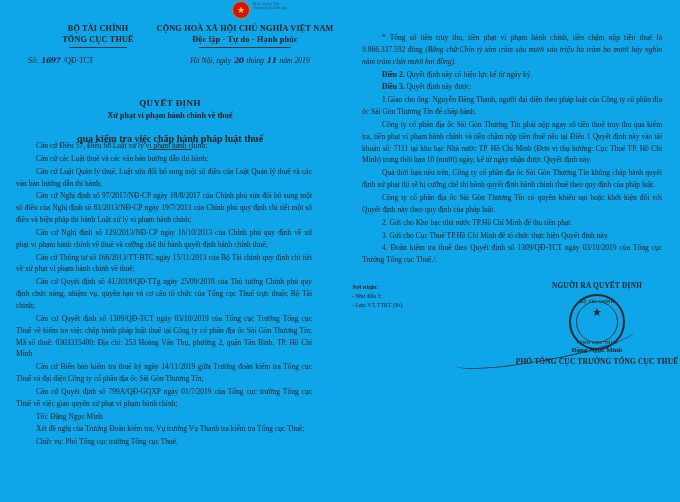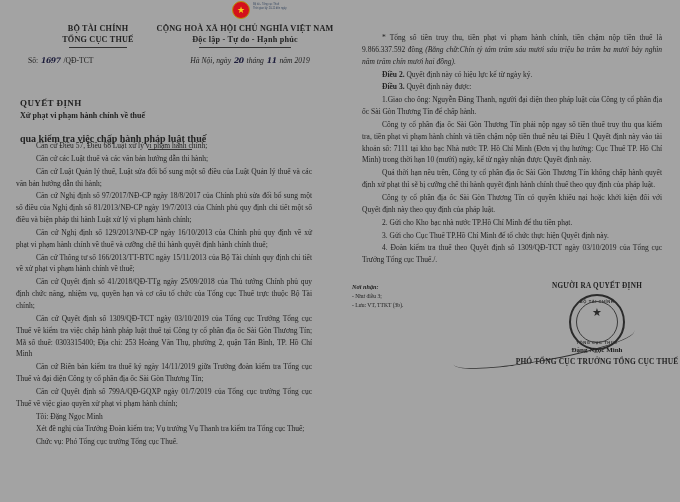--- a/index.html
+++ b/index.html
@@ -23,21 +23,21 @@
     width: 340px;
     height: 502px;
     background: #ffffff;
   }
   .page-left  { left: 0; }
   .page-right { left: 340px; }
 
   .scan {
     position: absolute;
     left: 0; top: 0; right: 0; bottom: 0;
-    background: #a3a3a3;
+    background: #0ea5e9;
     text-decoration: underline;
   }
 
   
   .emblem-row {
     position: absolute;
     left: 232px;
     top: 1px;
     display: flex;
     align-items: flex-start;
@@ -114,20 +114,21 @@
     letter-spacing: -0.4px;
     padding: 0 1px;
   }
 
   
   .title-block {
     position: absolute;
     top: 98px;
     left: 20px;
     width: 300px;
+    text-align: center;
   }
   .title-main {
     font-size: 9px;
     font-weight: bold;
     letter-spacing: .4px;
   }
   .title-sub {
     font-size: 8px;
     font-weight: bold;
     margin-top: 3px;

